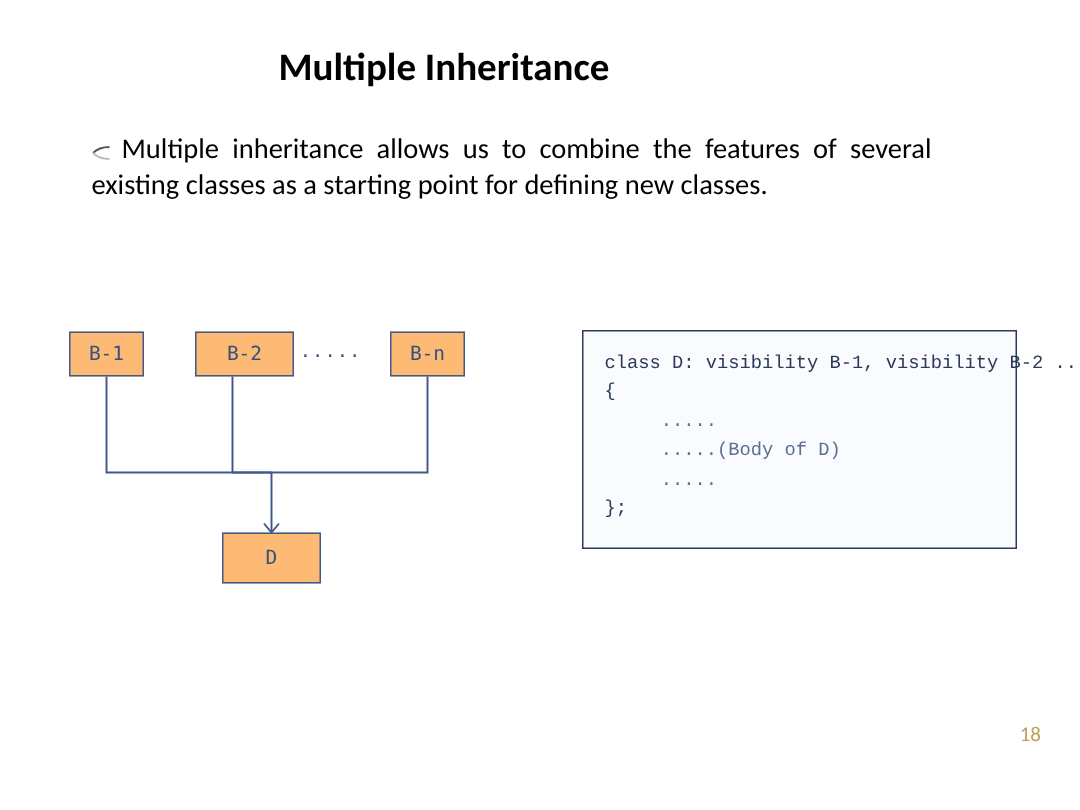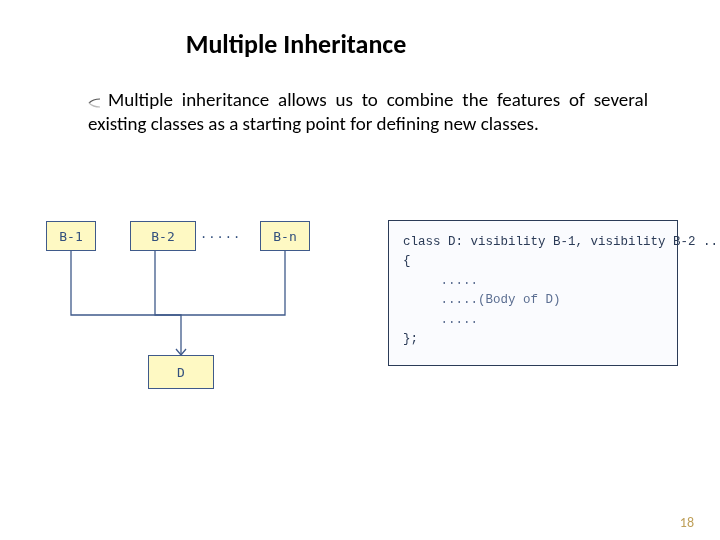--- a/index.html
+++ b/index.html
@@ -23,21 +23,21 @@
     top: 28px;
     left: 0;
     width: 592px;
     text-align: center;
     font-weight: 700;
     font-size: 26px;
   }
   .body-text {
     position: absolute;
     top: 88px;
-    left: 88px;
+    left: 61px;
     width: 560px;
     font-size: 19px;
     line-height: 1.25;
     text-align: justify;
   }
   .bullet-icon {
     display: inline-block;
     width: 14px;
     height: 10px;
     vertical-align: baseline;
@@ -50,21 +50,21 @@
   .diagram-wrap {
     position: absolute;
     top: 215px;
     left: 40px;
     width: 320px;
     height: 190px;
   }
   .dia-box {
     position: absolute;
     border: 1px solid #3f5a8a;
-    background: #fef9c3;
+    background: #fdba74;
     font-family: monospace;
     font-size: 13px;
     color: #33507e;
     display: flex;
     align-items: center;
     justify-content: center;
     box-sizing: border-box;
   }
   .b1 { left: 6px;  top: 6px;  width: 50px; height: 30px; }
   .b2 { left: 90px; top: 6px;  width: 66px; height: 30px; }
@@ -94,21 +94,21 @@
     font-size: 12.5px;
     color: #2b3b57;
     line-height: 1.55;
     white-space: pre;
   }
   .code-dim { color:#5c6f92; }
 
   .page-num {
     position: absolute;
     right: 26px;
-    bottom: 9px;
+    bottom: 42px;
     font-size: 14px;
     color: #bfa05a;
   }
 </style>
 </head>
 <body>
 
 <div class="slide">
 
   <div class="title">Multiple Inheritance</div>

